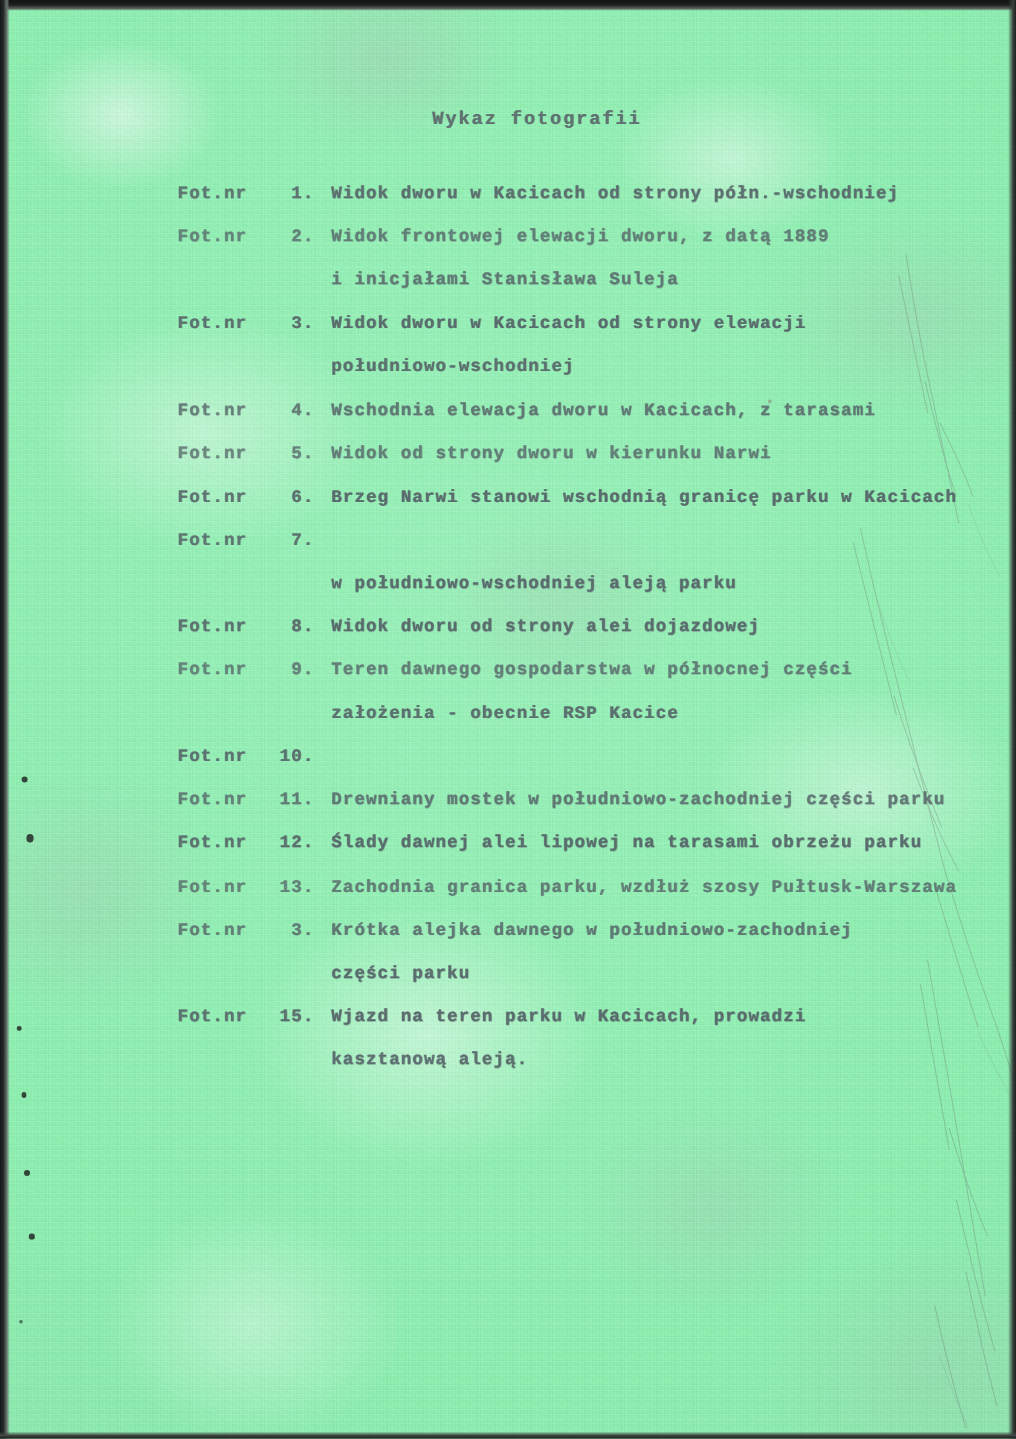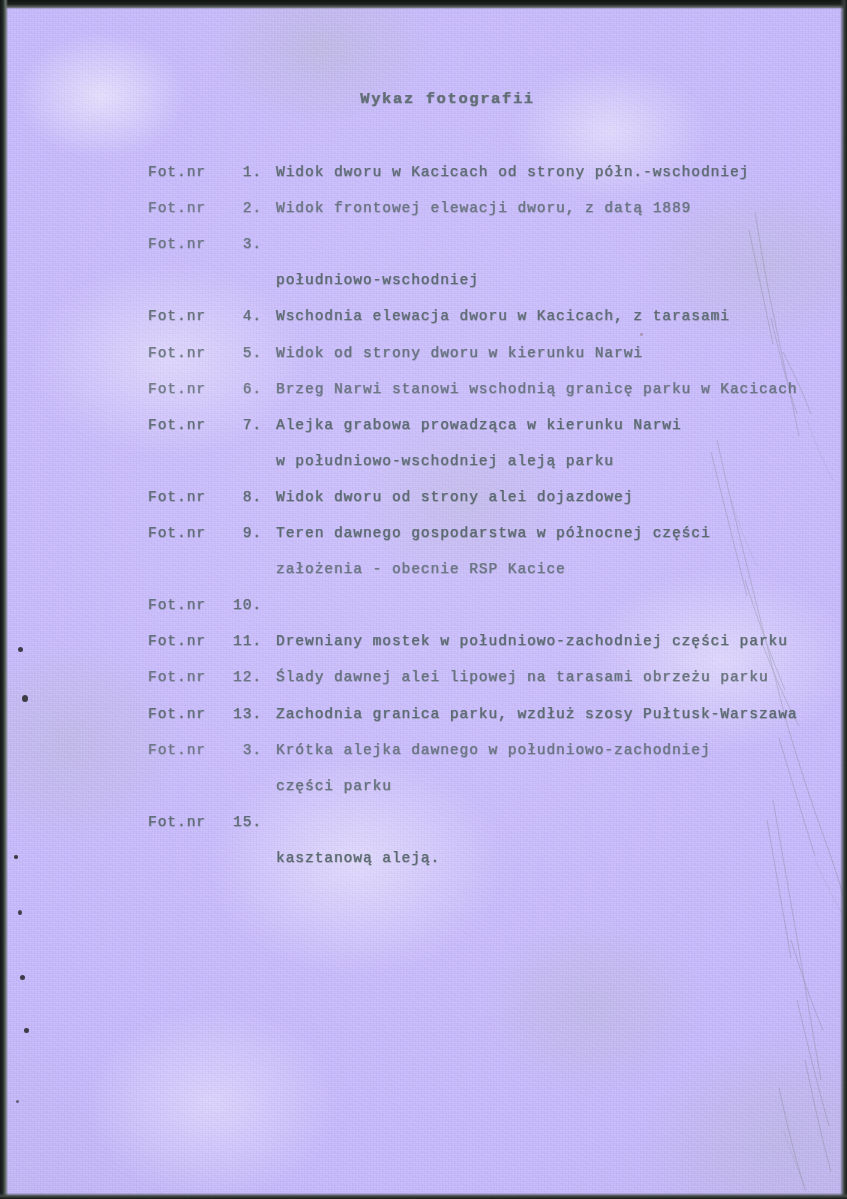--- a/index.html
+++ b/index.html
@@ -6,21 +6,21 @@
     margin: 0;
     padding: 0;
     background: #3a3d3b;
   }
 
   .page {
     position: relative;
     width: 847px;
     height: 1199px;
     overflow: hidden;
-    background-color: #c4b5fd;
+    background-color: #86efac;
     font-family: "Liberation Mono", "DejaVu Sans Mono", monospace;
   }
 
   
   .paper-texture {
     position: absolute;
     inset: 0;
     pointer-events: none;
     background-image:
       radial-gradient(ellipse 120px 90px at 12% 8%,  rgba(255,255,255,0.55), rgba(255,255,255,0) 70%),
@@ -130,26 +130,26 @@
   .entries {
     position: absolute;
     top: 144px;
     left: 148px;
     width: 700px;
   }
 
   .entry-line {
     display: flex;
     height: 36.1px;
-    align-items: flex-end;
+    align-items: center;
     font-size: 14.6px;
     letter-spacing: 0.9px;
     white-space: pre;
     color: #57666a;
-    font-weight: 400;
+    font-weight: 700;
     text-shadow:
        0.55px 0 0 rgba(87,102,106,0.50),
       -0.45px 0 0 rgba(87,102,106,0.30),
        0 0.5px 0 rgba(87,102,106,0.28),
        0.7px 0.5px 0.4px rgba(100,112,116,0.22);
   }
 
   .entry-label {
     width: 72px;
     flex: 0 0 72px;
@@ -243,37 +243,38 @@
   <div class="speck" style="left:16px;  top:1100px; width:3px;  height:3px; opacity:0.6;"></div>
   <div class="speck" style="left:640px; top:333px;  width:2.5px; height:2.5px; opacity:0.45; background:#8a6b5f;"></div>
 
   <div class="doc-body">
 
     <div class="doc-title">Wykaz fotografii</div>
 
     <div class="entries">
         <div class="entry-line"><span class="entry-label">Fot.nr</span><span class="entry-num">1.</span><span class="entry-text">Widok dworu w Kacicach od strony półn.-wschodniej</span></div>
         <div class="entry-line"><span class="entry-label">Fot.nr</span><span class="entry-num">2.</span><span class="entry-text">Widok frontowej elewacji dworu, z datą 1889</span></div>
-        <div class="entry-line"><span class="entry-label">Fot.nr</span><span class="entry-num">3.</span></div>
+        <div class="entry-line cont-line"><span class="entry-label">Fot.nr</span><span class="entry-num">2.</span><span class="entry-text">i inicjałami Stanisława Suleja</span></div>
+        <div class="entry-line"><span class="entry-label">Fot.nr</span><span class="entry-num">3.</span><span class="entry-text">Widok dworu w Kacicach od strony elewacji</span></div>
         <div class="entry-line cont-line"><span class="entry-label">Fot.nr</span><span class="entry-num">3.</span><span class="entry-text">południowo-wschodniej</span></div>
         <div class="entry-line"><span class="entry-label">Fot.nr</span><span class="entry-num">4.</span><span class="entry-text">Wschodnia elewacja dworu w Kacicach, z tarasami</span></div>
         <div class="entry-line"><span class="entry-label">Fot.nr</span><span class="entry-num">5.</span><span class="entry-text">Widok od strony dworu w kierunku Narwi</span></div>
         <div class="entry-line"><span class="entry-label">Fot.nr</span><span class="entry-num">6.</span><span class="entry-text">Brzeg Narwi stanowi wschodnią granicę parku w Kacicach</span></div>
-        <div class="entry-line"><span class="entry-label">Fot.nr</span><span class="entry-num">7.</span><span class="entry-text">Alejka grabowa prowadząca w kierunku Narwi</span></div>
+        <div class="entry-line"><span class="entry-label">Fot.nr</span><span class="entry-num">7.</span></div>
         <div class="entry-line cont-line"><span class="entry-label">Fot.nr</span><span class="entry-num">7.</span><span class="entry-text">w południowo-wschodniej aleją parku</span></div>
         <div class="entry-line"><span class="entry-label">Fot.nr</span><span class="entry-num">8.</span><span class="entry-text">Widok dworu od strony alei dojazdowej</span></div>
         <div class="entry-line"><span class="entry-label">Fot.nr</span><span class="entry-num">9.</span><span class="entry-text">Teren dawnego gospodarstwa w północnej części</span></div>
         <div class="entry-line cont-line"><span class="entry-label">Fot.nr</span><span class="entry-num">9.</span><span class="entry-text">założenia - obecnie RSP Kacice</span></div>
         <div class="entry-line"><span class="entry-label">Fot.nr</span><span class="entry-num">10.</span></div>
         <div class="entry-line"><span class="entry-label">Fot.nr</span><span class="entry-num">11.</span><span class="entry-text">Drewniany mostek w południowo-zachodniej części parku</span></div>
         <div class="entry-line"><span class="entry-label">Fot.nr</span><span class="entry-num">12.</span><span class="entry-text">Ślady dawnej alei lipowej na tarasami obrzeżu parku</span></div>
         <div class="entry-line"><span class="entry-label">Fot.nr</span><span class="entry-num">13.</span><span class="entry-text">Zachodnia granica parku, wzdłuż szosy Pułtusk-Warszawa</span></div>
         <div class="entry-line"><span class="entry-label">Fot.nr</span><span class="entry-num">3.</span><span class="entry-text">Krótka alejka dawnego w południowo-zachodniej</span></div>
         <div class="entry-line cont-line"><span class="entry-label">Fot.nr</span><span class="entry-num">14.</span><span class="entry-text">części parku</span></div>
-        <div class="entry-line"><span class="entry-label">Fot.nr</span><span class="entry-num">15.</span></div>
+        <div class="entry-line"><span class="entry-label">Fot.nr</span><span class="entry-num">15.</span><span class="entry-text">Wjazd na teren parku w Kacicach, prowadzi</span></div>
         <div class="entry-line cont-line"><span class="entry-label">Fot.nr</span><span class="entry-num">15.</span><span class="entry-text">kasztanową aleją.</span></div>
       </div>
 
   </div>
 
   <div class="edge-top"></div>
   <div class="edge-left"></div>
   <div class="edge-right"></div>
   <div class="edge-bottom"></div>
 

